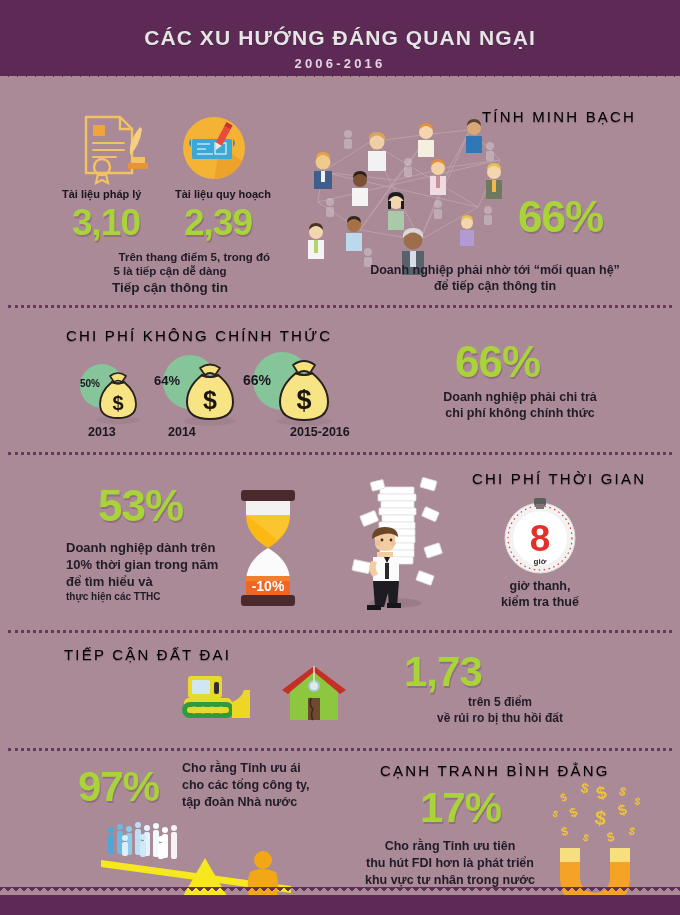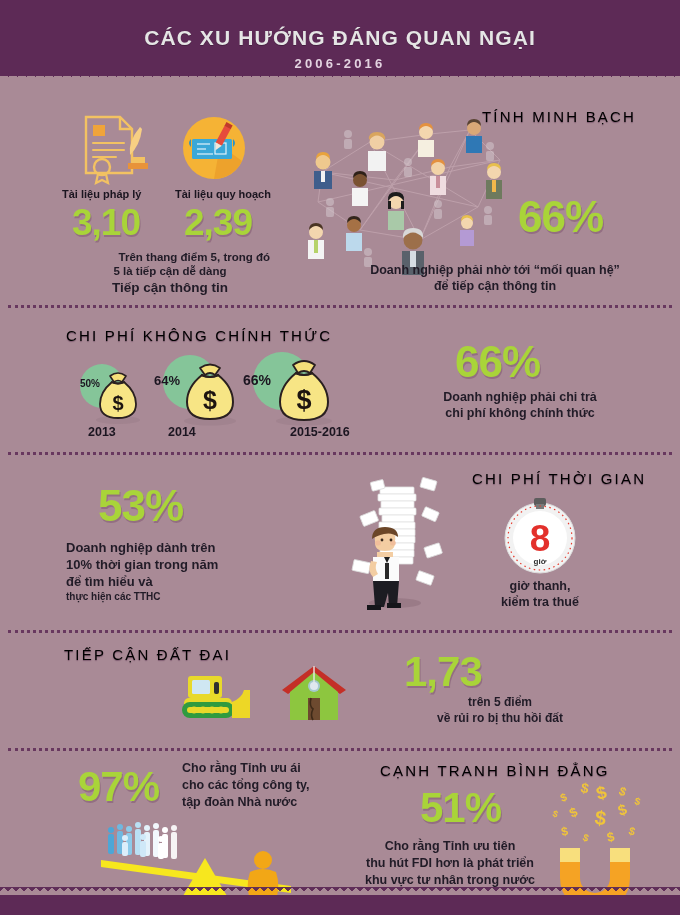--- a/index.html
+++ b/index.html
@@ -280,20 +280,33 @@
   <div class="dark-text" style="left:390px; top:405px; width:260px; text-align:center;">chi phí không chính thức</div>
 
   <div class="sec-title" style="left:472px; top:470px;">CHI PHÍ THỜI GIAN</div>
 
   <div class="big-num" style="left:98px; top:481px; font-size:44px;">53%</div>
   <div class="dark-text" style="left:66px; top:539px; font-size:13px;">Doanh nghiệp dành trên</div>
   <div class="dark-text" style="left:66px; top:556px; font-size:13px;">10% thời gian trong năm</div>
   <div class="dark-text" style="left:66px; top:573px; font-size:13px;">để tìm hiểu và</div>
   <div class="dark-text" style="left:66px; top:590px; font-size:10px;">thực hiện các TTHC</div>
 
+  <div class="ico" style="left:237px; top:490px;">
+    <svg width="62" height="116" viewBox="0 0 62 116">
+      <rect x="4" y="0" width="54" height="11" rx="3" fill="#4b2a2e"></rect>
+      <rect x="4" y="105" width="54" height="11" rx="3" fill="#4b2a2e"></rect>
+      <path d="M9 11 h44 v14 h-44 z" fill="#f2f2f2"></path>
+      <path d="M9 25 h44 q0 20 -22 33 q-22 -13 -22 -33 z" fill="#fcb913"></path>
+      <path d="M9 25 h44 q0 14 -13 25 q-9 -8 -31 -25z" fill="#f7d046" opacity=".55"></path>
+      <path d="M31 58 q22 13 22 33 v14 h-44 v-14 q0 -20 22 -33 z" fill="#fbfbfb"></path>
+      <rect x="9" y="86" width="44" height="19" fill="#ef6524"></rect>
+      <path d="M9 86 h44 v5 h-44z" fill="#f07f30"></path>
+      <text x="31" y="101" font-family="Liberation Sans, sans-serif" font-size="14" font-weight="bold" fill="#ffffff" text-anchor="middle">-10%</text>
+    </svg>
+  </div>
 
   <div class="ico" style="left:337px; top:473px;">
     <svg width="120" height="140" viewBox="0 0 120 140">
       <ellipse cx="58" cy="130" rx="26" ry="5" fill="#8e707c" opacity=".55"></ellipse>
       <g fill="#ffffff" stroke="#e2e2e2" stroke-width="0.8">
         <rect x="43" y="14" width="34" height="7" rx="1"></rect>
         <rect x="41" y="21" width="38" height="7" rx="1"></rect>
         <rect x="44" y="28" width="33" height="7" rx="1"></rect>
         <rect x="42" y="35" width="37" height="7" rx="1"></rect>
         <rect x="45" y="42" width="32" height="7" rx="1"></rect>
@@ -440,21 +453,21 @@
       <path d="M88 88 L110 50 L132 88 Z" fill="#f7e71e"></path>
       <g transform="translate(152,42)">
         <circle cx="16" cy="10" r="9" fill="#f2a716"></circle>
         <path d="M3 22 q13 -6 26 0 q4 12 1 24 h-28 q-3 -12 1 -24z" fill="#f2a716"></path>
         <path d="M8 44 h7 v14 h-7z" fill="#f2a716"></path>
         <path d="M18 44 h7 v14 h-7z" fill="#f2a716"></path>
       </g>
     </svg>
   </div>
 
-  <div class="big-num" style="left:420px; top:784px; font-size:42px;">51%</div>
+  <div class="big-num" style="left:420px; top:784px; font-size:42px;">17%</div>
   <div class="dark-text" style="left:330px; top:838px; width:240px; text-align:center; font-size:12.5px;">Cho rằng Tỉnh ưu tiên</div>
   <div class="dark-text" style="left:330px; top:872px; width:240px; text-align:center; font-size:12.5px;">khu vực tư nhân trong nước</div>
   <div class="dark-text" style="left:330px; top:855px; width:240px; text-align:center; font-size:12.5px;">thu hút FDI hơn là phát triển</div>
 
   <div class="ico" style="left:538px; top:782px;">
     <svg width="110" height="105" viewBox="0 0 110 105">
       <g fill="#f0c43a" font-family="Liberation Sans, sans-serif" font-weight="bold">
         <text x="24" y="20" font-size="11" transform="rotate(-20 24 20)">$</text>
         <text x="42" y="10" font-size="14" transform="rotate(12 42 10)">$</text>
         <text x="60" y="18" font-size="18" transform="rotate(-14 60 18)">$</text>

